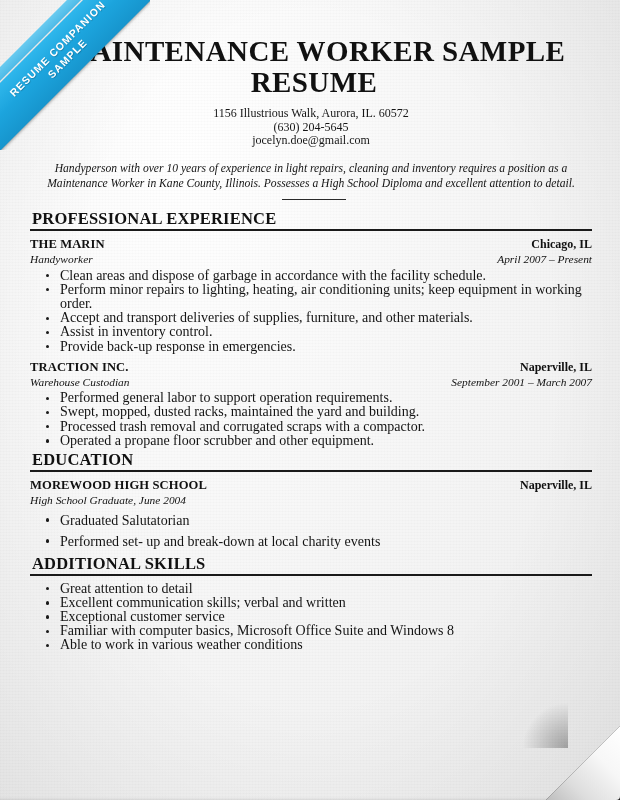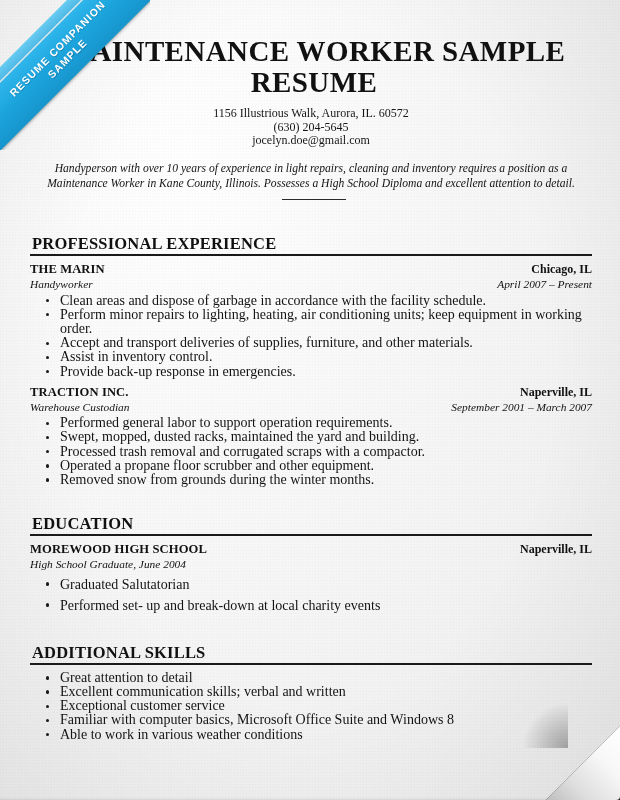--- a/index.html
+++ b/index.html
@@ -126,21 +126,21 @@
     color: #131313;
   }
   #summary-rule {
     display: inline-block;
     width: 64px;
     border-bottom: 1.6px solid #2a2a2a;
     margin-left: 5px;
     vertical-align: 3px;
   }
 
-  .section { margin-top: 27px; }
+  .section { margin-top: 2px; }
   .section-title {
     font-weight: bold;
     font-size: 16.5px;
     letter-spacing: .2px;
     line-height: 19px;
     padding-left: 2px;
   }
   .section-rule {
     border-bottom: 2.4px solid #1a1a1a;
     margin-top: 1px;
@@ -294,21 +294,20 @@
             </div>
             <div class="entry-row">
               <div class="entry-role">Warehouse Custodian</div>
               <div class="entry-dates">September 2001 – March 2007</div>
             </div>
             <ul class="bullets">
               <li>Performed general labor to support operation requirements.</li>
               <li>Swept, mopped, dusted racks, maintained the yard and building.</li>
               <li>Processed trash removal and corrugated scraps with a compactor.</li>
               <li>Operated a propane floor scrubber and other equipment.</li>
-              <li>Removed snow from grounds during the winter months.</li>
             </ul>
           </div>
         </div>
         <div class="section">
           <div class="section-title">EDUCATION</div>
           <div class="section-rule"></div>
           <div class="entry">
             <div class="entry-row">
               <div class="entry-org">MOREWOOD HIGH SCHOOL</div>
               <div class="entry-place">Naperville, IL</div>

